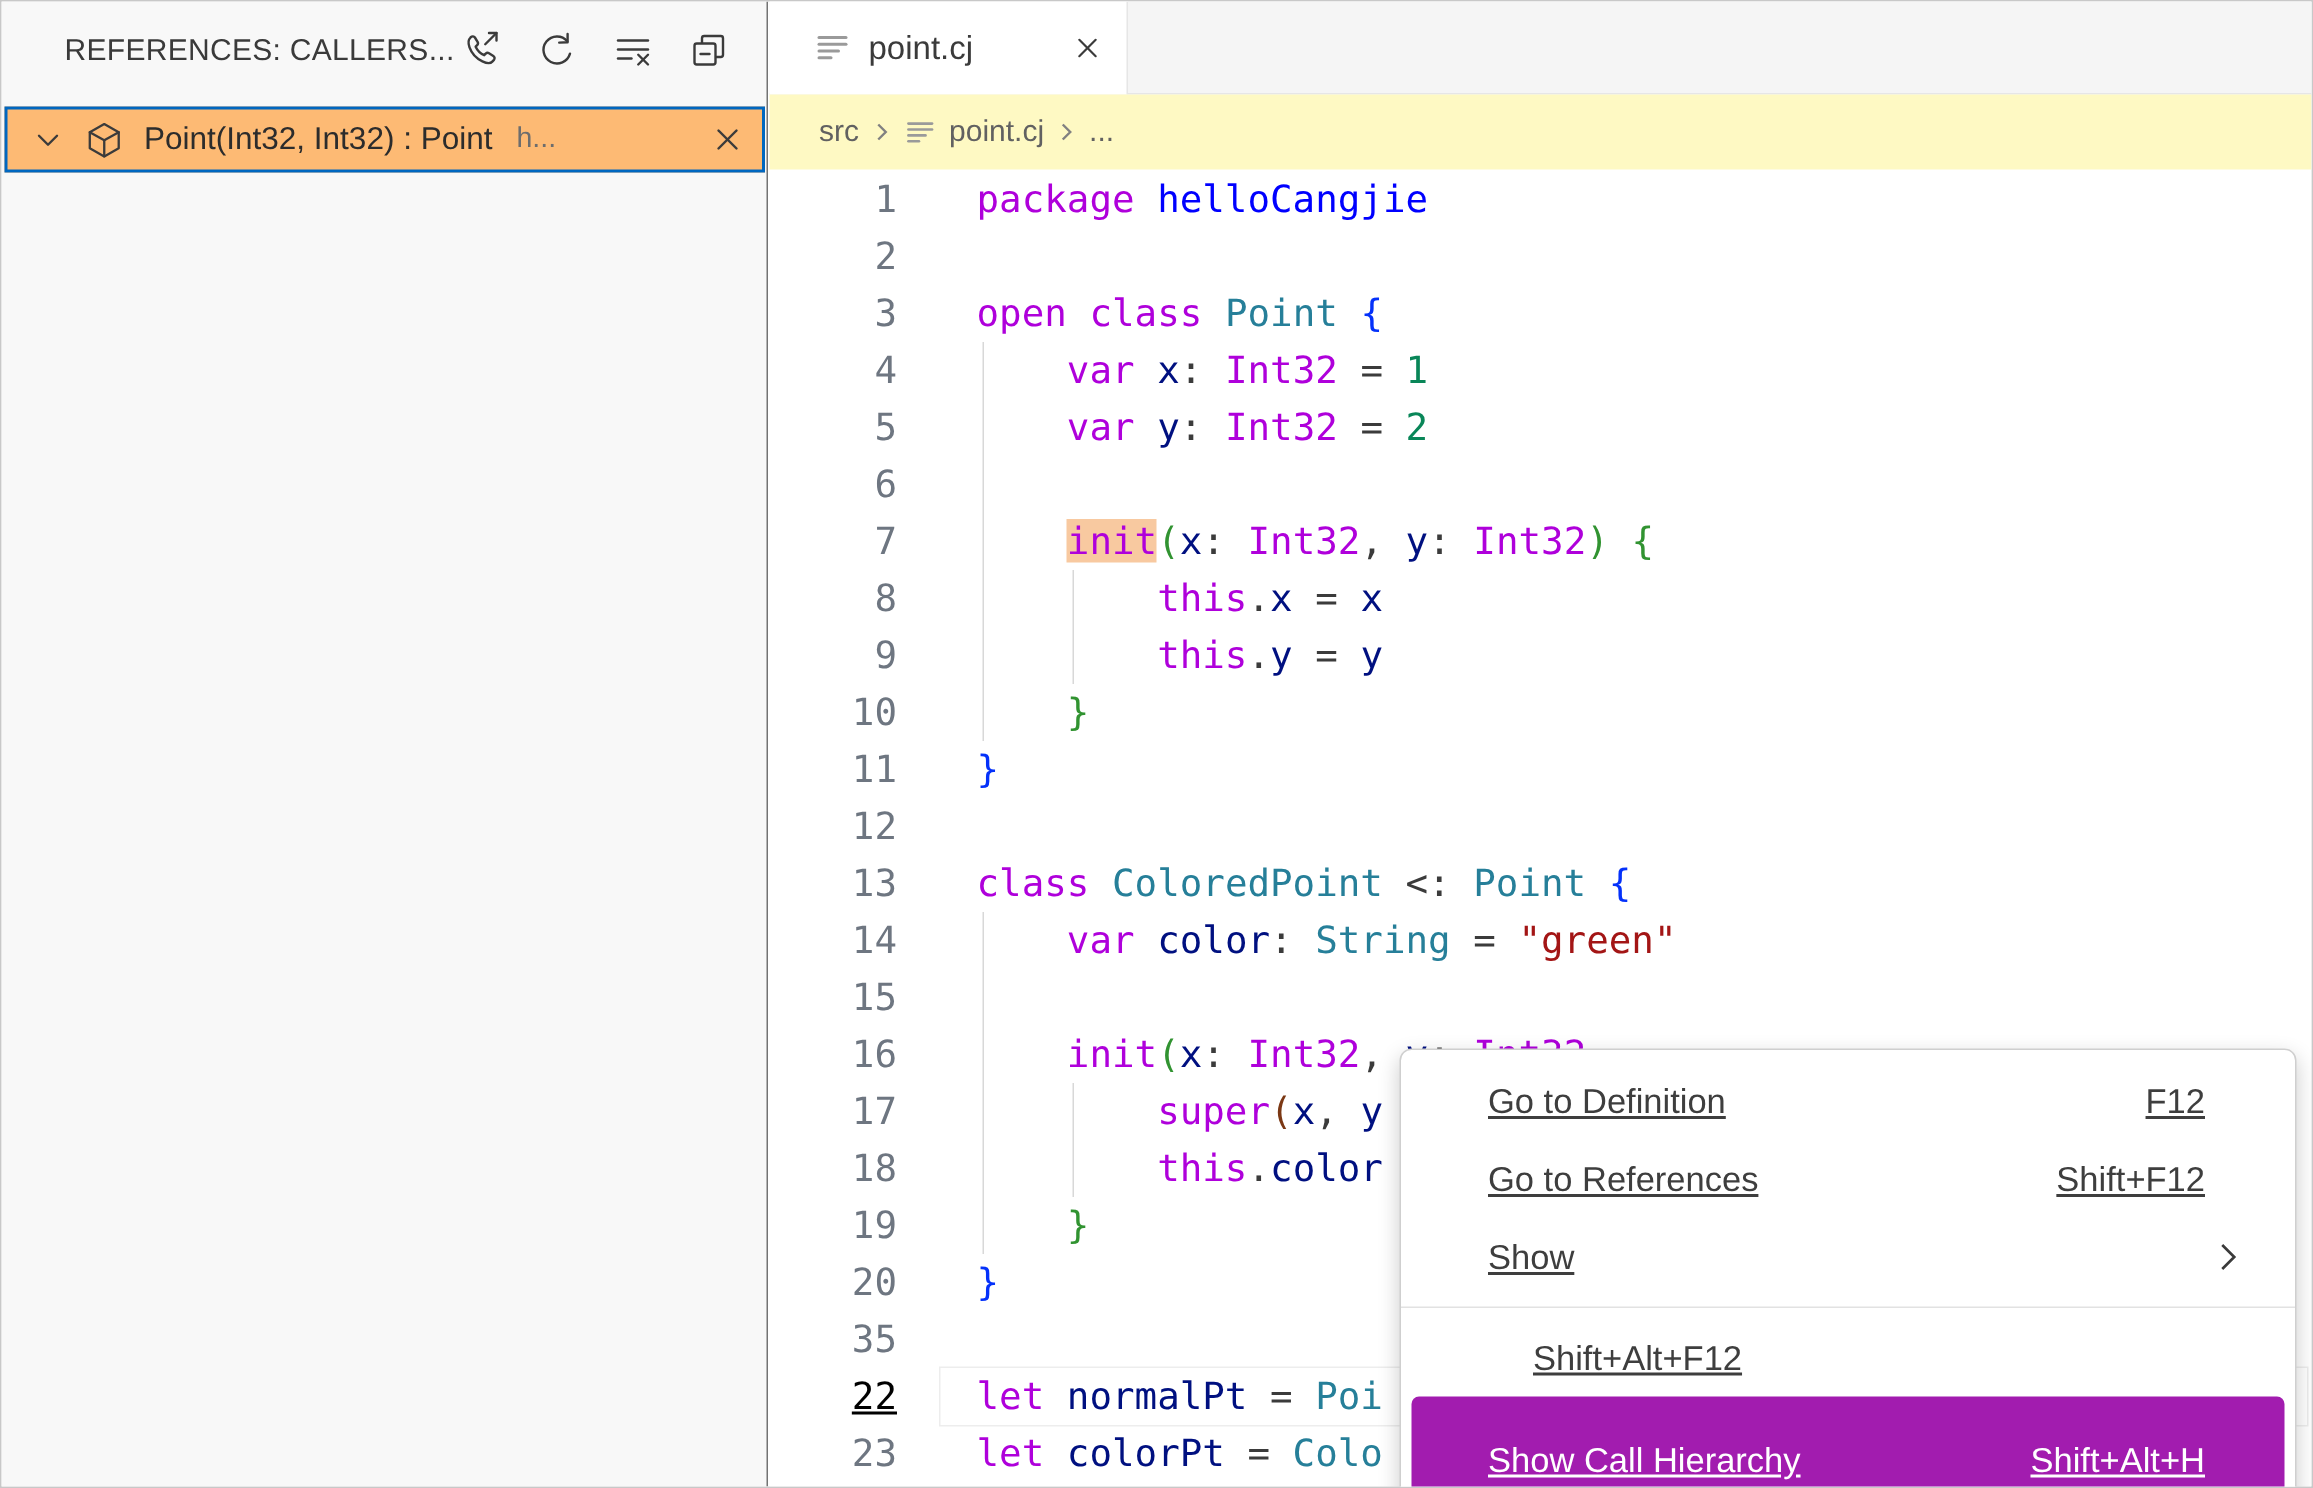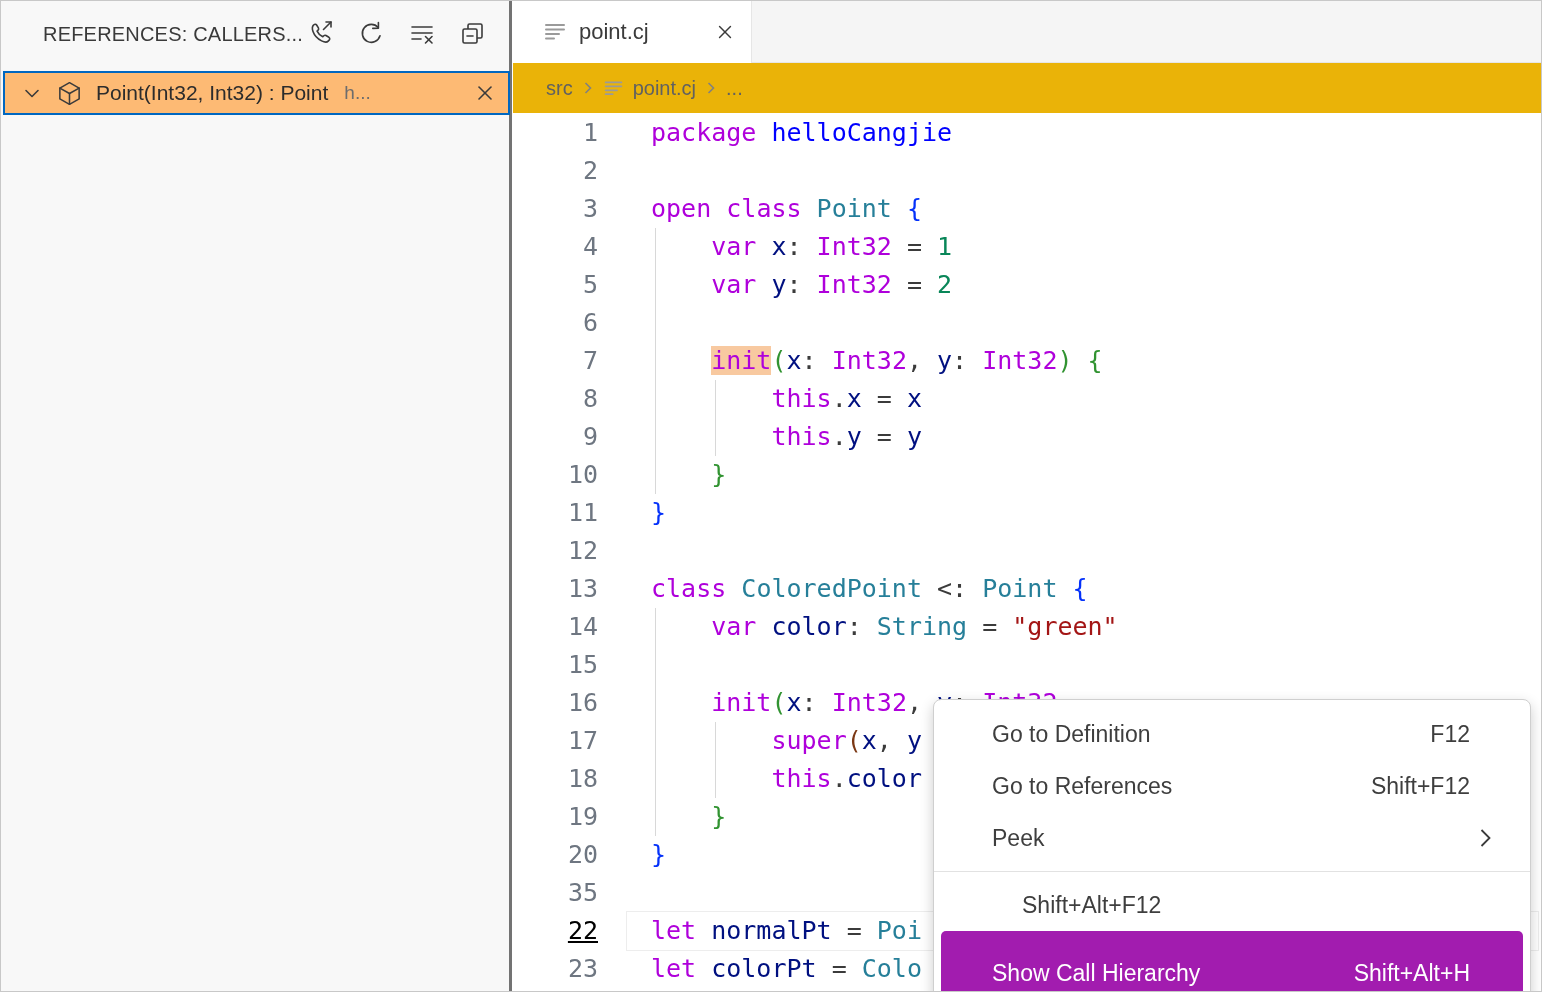--- a/index.html
+++ b/index.html
@@ -2,21 +2,21 @@
 <html><head>
 <meta charset="utf-8">
 <style>
   html,body{margin:0;padding:0;background:#ffffff;}
   .app{position:relative;width:1542px;height:992px;box-sizing:border-box;
        border:1px solid #c8c8c8;background:#ffffff;overflow:hidden;
        font-family:"Liberation Sans",sans-serif;-webkit-font-smoothing:antialiased;}
 
   
   .sidebar{position:absolute;left:0;top:0;width:511px;height:100%;
-           background:#f8f8f8;border-right:3px solid #737373;box-sizing:border-box;}
+           background:#f8f8f8;border-right:1px solid #737373;box-sizing:border-box;}
   .sb-header{display:flex;align-items:center;height:66px;padding:0 24px 0 42px;}
   .sb-title{font-size:20px;color:#3a3a3a;white-space:nowrap;letter-spacing:.2px;}
   .sb-icons{margin-left:auto;display:flex;gap:17px;align-items:center;}
   .icon-btn{width:34px;height:34px;display:flex;align-items:center;justify-content:center;
             border-radius:5px;cursor:pointer;}
   .icon-btn svg,.li svg{display:block;}
   .stroke{fill:none;stroke:#3b3b3b;stroke-width:1.6;stroke-linecap:round;stroke-linejoin:round;}
 
   .tree-item{position:absolute;left:2px;top:70px;width:507px;height:44px;box-sizing:border-box;
              border:2px solid #0067c0;background:#fdba74;display:flex;align-items:center;
@@ -28,21 +28,21 @@
   
   .editor{position:absolute;left:512px;top:0;right:0;bottom:0;background:#fff;}
   .tabbar{position:absolute;left:0;top:0;right:0;height:62px;background:#f5f5f5;
           border-bottom:1px solid #e6e6e6;box-sizing:border-box;}
   .tab{position:absolute;left:0;top:0;width:239px;height:62px;background:#ffffff;
        border-right:1px solid #e6e6e6;box-sizing:border-box;display:flex;align-items:center;
        padding:0 16px 0 30px;gap:12px;cursor:pointer;}
   .tab-label{font-size:22px;color:#3b3b3b;}
   .tab-close{margin-left:auto;display:flex;}
 
-  .breadcrumbs{position:absolute;left:0;top:62px;right:0;height:50px;background:#eab308;
+  .breadcrumbs{position:absolute;left:0;top:62px;right:0;height:50px;background:#fef9c3;
                display:flex;align-items:center;padding-left:33px;gap:9px;
                font-size:20px;color:#616161;}
   .crumb{cursor:pointer;white-space:nowrap;}
   .bc-sep{display:flex;}
 
   
   .code{position:absolute;left:0;top:113px;right:0;}
   .code-row{display:flex;height:38px;line-height:38px;
             font-family:"DejaVu Sans Mono",monospace;font-size:25px;}
   .ln{flex:0 0 85px;width:85px;text-align:right;color:#6e7681;user-select:none;}
@@ -55,21 +55,21 @@
   .tk-hl{background:#f8c9a0;}
   .guide{position:absolute;width:1px;background:#d8d8d8;}
   .cur-line{position:absolute;left:113px;right:2px;top:910px;height:40px;
             border:1.5px solid #ededed;box-sizing:border-box;}
 
   
   .menu{position:absolute;left:420px;top:698px;width:598px;box-sizing:border-box;
         background:#ffffff;border:1px solid #cfcfcf;border-radius:8px;
         box-shadow:0 5px 14px rgba(0,0,0,.20);padding:8px 0 10px 0;z-index:10;}
   .menu-item{height:52px;display:flex;align-items:center;padding:0 38px 0 58px;
-             font-size:23px;color:#3e3e3e;cursor:pointer;}
+             font-size:23px;color:#3e3e3e;cursor:pointer;text-decoration:underline;}
   .mi-label{flex:1;white-space:nowrap;}
   .mi-shortcut{margin-left:30px;padding-right:22px;white-space:nowrap;}
   .mi-arrow{display:flex;}
   .menu-item.highlighted{background:#a21caf;color:#ffffff;border-radius:5px;
                          margin:0 7px;padding:16px 31px 0 51px;}
   .menu-sep{height:1px;background:#e2e2e2;margin:7px 0;}
 </style>
 </head>
 <body>
 
@@ -285,21 +285,21 @@
     <div class="menu" id="menu">
         <div class="menu-item">
           <span class="mi-label">Go to Definition</span>
           <span class="mi-shortcut">F12</span>
         </div>
         <div class="menu-item">
           <span class="mi-label">Go to References</span>
           <span class="mi-shortcut">Shift+F12</span>
         </div>
         <div class="menu-item">
-          <span class="mi-label">Peek</span>
+          <span class="mi-label">Show</span>
           <span class="mi-arrow">
             <svg width="13" height="22" viewBox="0 0 13 22" fill="none" stroke="#3b3b3b" stroke-width="1.8">
               <polyline points="2.5 3 10.5 11 2.5 19"></polyline>
             </svg>
           </span>
         </div>
         <div class="menu-sep"></div>
         <div class="menu-item">
           <span class="mi-shortcut">Shift+Alt+F12</span>
         </div>

